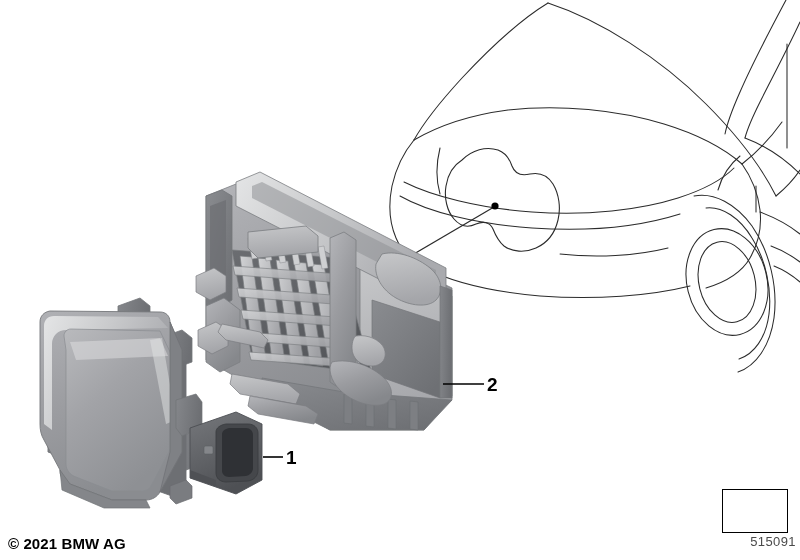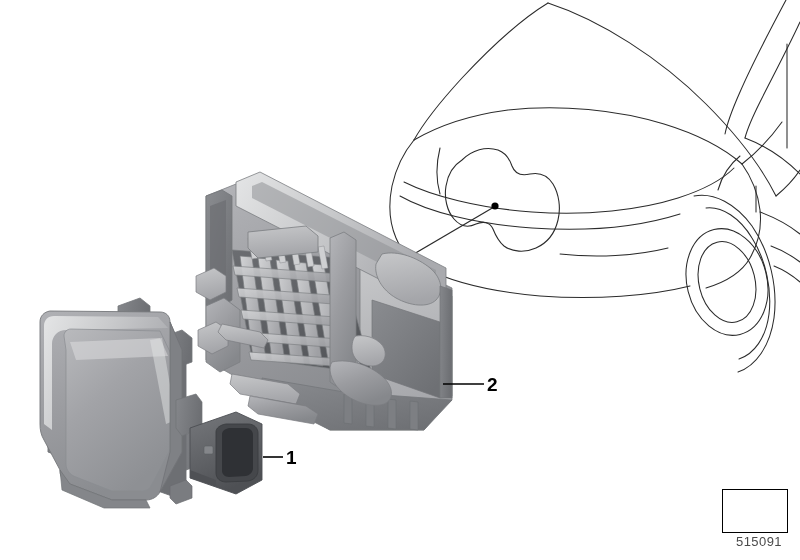--- a/index.html
+++ b/index.html
@@ -29,21 +29,21 @@
     font-weight: bold;
     color: #000000;
     letter-spacing: 0.1px;
     white-space: nowrap;
   }
   .partnum {
     position: absolute;
     left: 722px;
     top: 534px;
     width: 74px;
-    text-align: center;
+    text-align: right;
     font-family: "Liberation Sans", sans-serif;
     font-size: 13px;
     color: #4a4a4a;
     letter-spacing: 0.4px;
   }
   .icon-box {
     position: absolute;
     left: 722px;
     top: 489px;
     width: 66px;
@@ -299,20 +299,21 @@
 
     <g>
       <path d="M 735 500 L 770 493 L 779 500 L 748 512 L 752 520 L 731 513 L 729 497 Z" fill="#ffffff" stroke="#000000" stroke-width="2.2" stroke-linejoin="round"></path>
       <path d="M 748 512 L 779 500 L 779 509 L 752 521 L 752 520 Z" fill="#000000"></path>
       <path d="M 731 513 L 752 520 L 752 524 L 731 517 Z" fill="#000000"></path>
       <path d="M 731 517 L 776 517 L 776 523 L 731 523 Z" fill="#000000"></path>
     </g>
 
   </svg>
 
+  <div class="copyright">© 2021 BMW AG</div>
 
   <div class="icon-box"></div>
 
   <div class="partnum">515091</div>
 
   <div class="callout" id="callout-1">1</div>
 
   <div class="callout" id="callout-2">2</div>
 
 </div>

